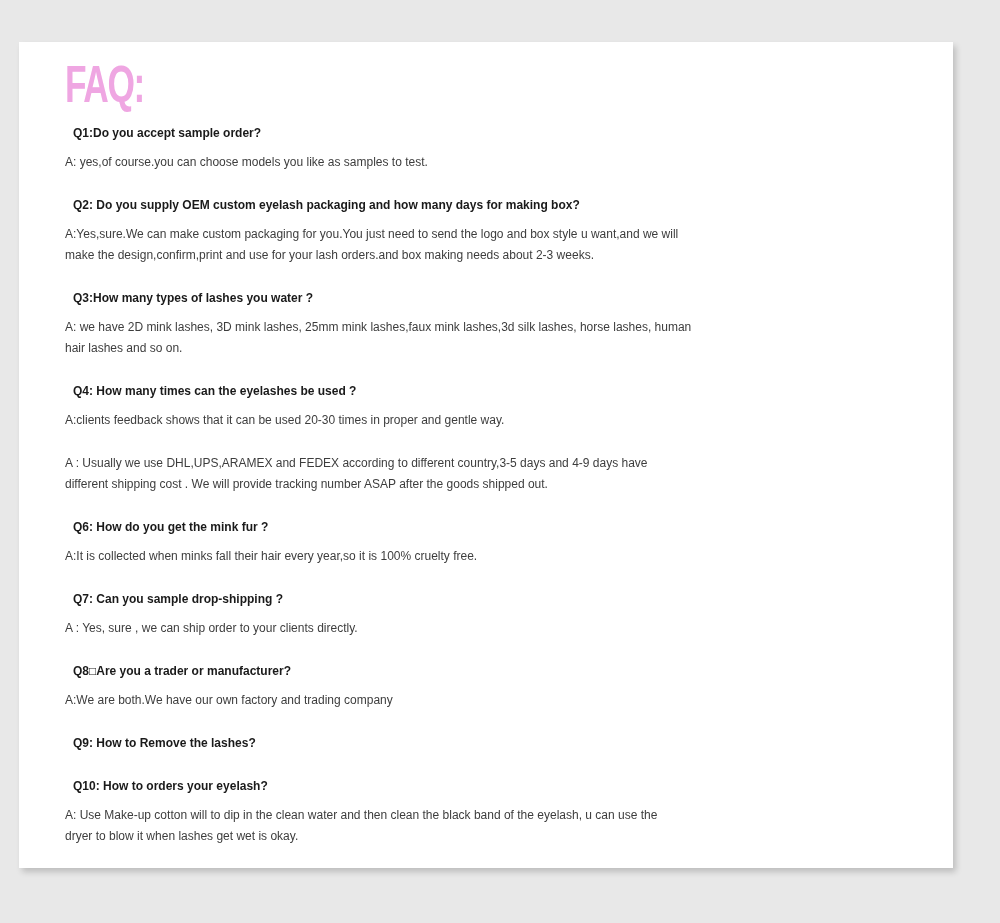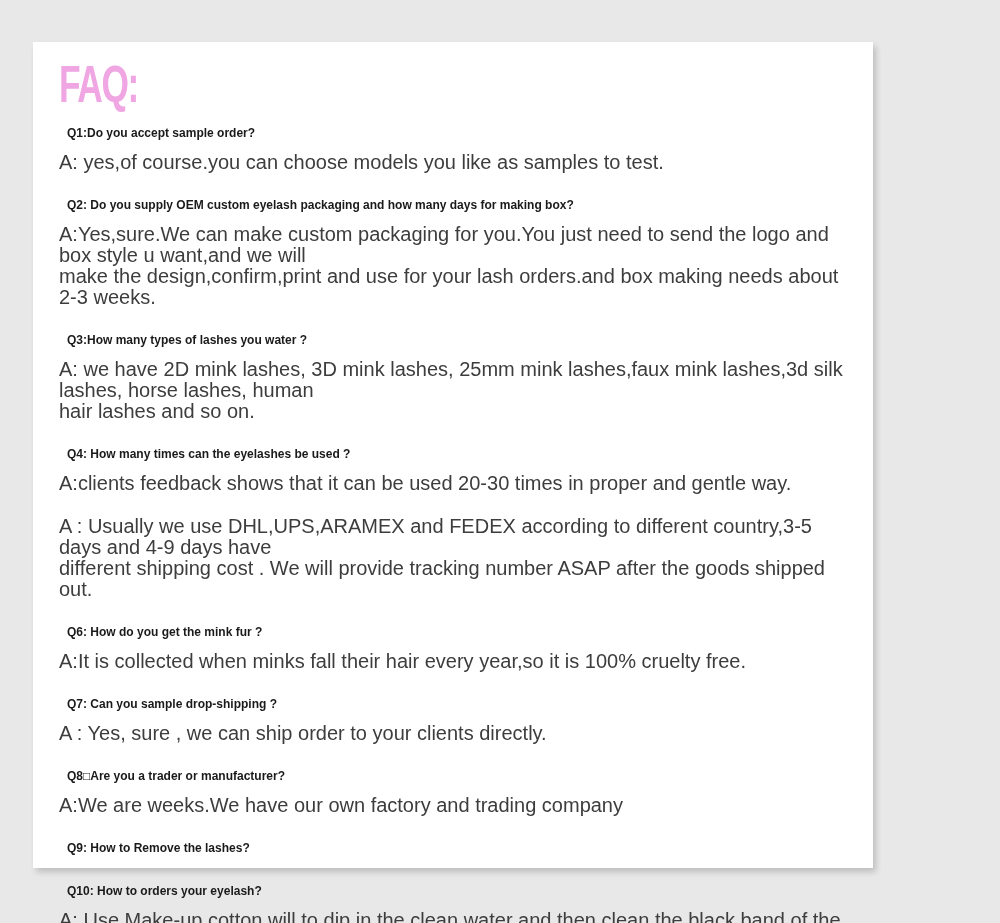--- a/index.html
+++ b/index.html
@@ -9,28 +9,28 @@
   body {
     width: 1000px;
     height: 923px;
     background: var(--background, #e8e8e8);
     font-family: "Liberation Sans", sans-serif;
     position: relative;
     overflow: hidden;
   }
   .card {
     position: absolute;
-    left: 33px;
+    left: 19px;
     top: 42px;
-    width: 840px;
+    width: 934px;
     height: 826px;
     box-sizing: border-box;
     background: var(--card-background, #ffffff);
     box-shadow: 3px 4px 6px rgba(0,0,0,0.18);
-    padding: 23px 29px 22px 26px;
+    padding: 23px 29px 22px 46px;
   }
   .page-title {
     margin: 0 0 20px 0;
     font-size: 52px;
     line-height: 38px;
     font-weight: bold;
     letter-spacing: -2px;
     color: var(--accent-pink, #efa6e2);
     transform: scaleX(0.68);
     transform-origin: left center;
@@ -44,21 +44,21 @@
   }
   .qa h3 {
     margin: 8px;
     font-size: 12px;
     line-height: 21px;
     font-weight: bold;
     color: var(--question-color, #1a1a1a);
   }
   .qa p {
     margin: 0;
-    font-size: 20px;
+    font-size: 12px;
     line-height: 21px;
     font-weight: normal;
     color: var(--answer-color, #3d3d3d);
     white-space: pre-line;
   }
 </style>
 </head>
 <body>
 
 <div class="card">
@@ -96,21 +96,21 @@
     <p>A:It is collected when minks fall their hair every year,so it is 100% cruelty free.</p>
   </section>
 
   <section class="qa">
     <h3>Q7: Can you sample drop-shipping ?</h3>
     <p>A : Yes, sure , we can ship order to your clients directly.</p>
   </section>
 
   <section class="qa">
     <h3>Q8□Are you a trader or manufacturer?</h3>
-    <p>A:We are weeks.We have our own factory and trading company</p>
+    <p>A:We are both.We have our own factory and trading company</p>
   </section>
 
   <section class="qa">
     <h3>Q9: How to Remove the lashes?</h3>
   </section>
 
   <section class="qa">
     <h3>Q10: How to orders your eyelash?</h3>
     <p>A: Use Make-up cotton will to dip in the clean water and then clean the black band of the eyelash, u can use the
 dryer to blow it when lashes get wet is okay.</p>

